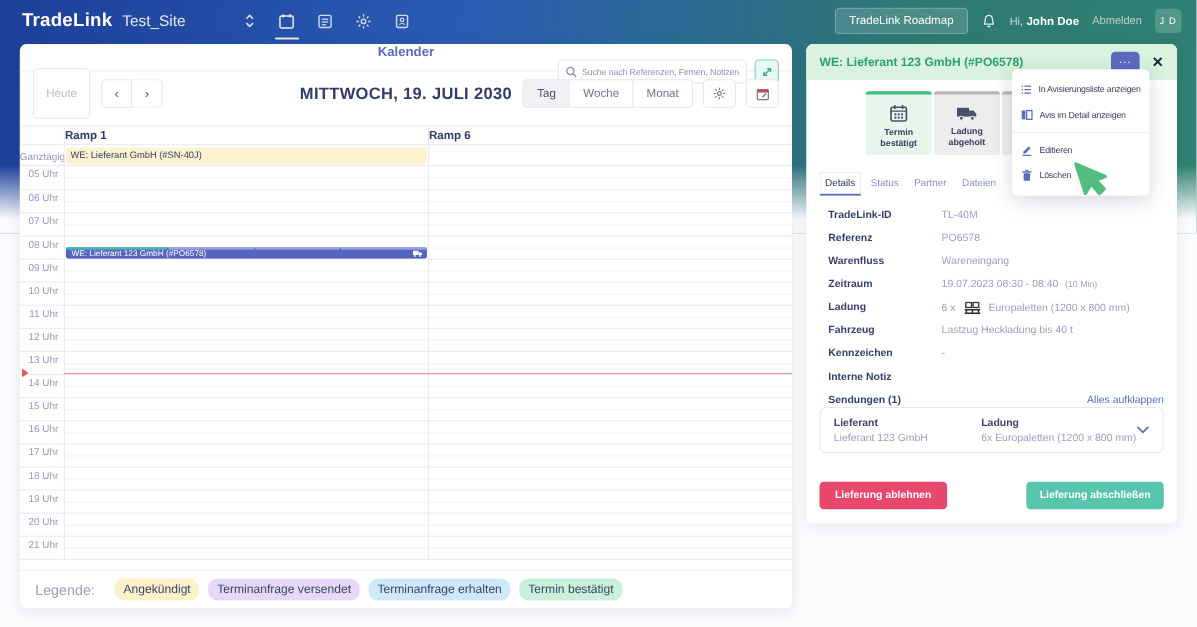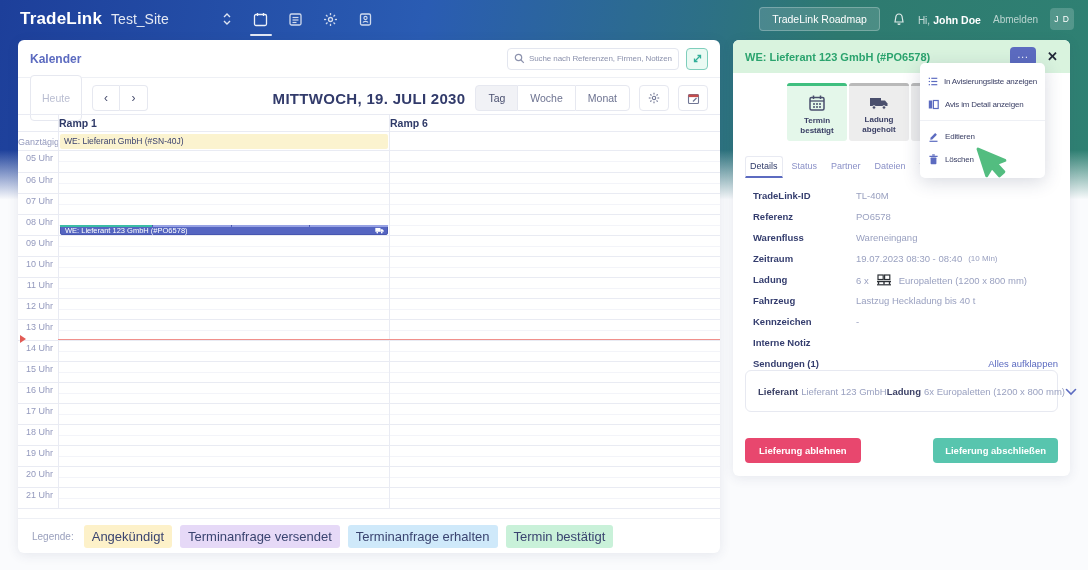--- a/index.html
+++ b/index.html
@@ -32,21 +32,21 @@
   .nav-right{margin-left:auto;display:flex;align-items:center;gap:12px;}
   .roadmap-btn{background:rgba(255,255,255,.14);border:1px solid rgba(255,255,255,.25);border-radius:4px;color:#fff;font-size:10.5px;padding:5px 12px;cursor:pointer;font-family:inherit;}
   .bell{display:flex;align-items:center;cursor:pointer;}
   .greet{font-size:10px;color:rgba(255,255,255,.72);}
   .uname{font-size:10.5px;font-weight:700;color:#fff;margin-left:3px;}
   .logout{font-size:10px;color:rgba(255,255,255,.66);cursor:pointer;}
   .avatar{width:24px;height:22px;border-radius:4px;background:rgba(255,255,255,.18);display:flex;align-items:center;justify-content:center;font-size:8.5px;letter-spacing:1px;color:#fff;cursor:pointer;}
 
   
   .cal-panel{position:absolute;left:18px;top:40px;width:702px;height:513px;background:#fff;border-radius:6px;box-shadow:var(--panel-shadow);z-index:2;}
-  .cal-header{height:38px;display:flex;align-items:center;padding:0 12px;border-bottom:1px solid #eef0f5;}
+  .cal-header{height:25px;display:flex;align-items:center;padding:0 12px;border-bottom:1px solid #eef0f5;flex-direction:column;}
   .cal-title{font-size:12px;font-weight:700;color:var(--indigo);}
   .cal-search{margin-left:auto;display:flex;align-items:center;gap:7px;}
   .search-box{display:flex;align-items:center;width:172px;height:22px;border:1px solid #e3e6ef;border-radius:4px;padding:0 6px;background:#fff;}
   .search-box input{border:none;outline:none;flex:1;font-size:8px;letter-spacing:-.1px;color:#6b7190;font-family:inherit;background:transparent;}
   .search-box input::placeholder{color:#8c92ad;}
   .expand-btn{width:22px;height:22px;border-radius:4px;border:1px solid #7fcebc;background:#eafaf3;display:flex;align-items:center;justify-content:center;cursor:pointer;}
 
   .cal-toolbar{height:40px;display:flex;align-items:center;padding:0 12px;position:relative;}
   .btn{border:1px solid #e6e8f0;background:#fff;border-radius:4px;font-size:10.5px;color:#6d7391;font-family:inherit;cursor:pointer;}
   .today-btn{padding:16px 11px;color:#b9bdd1;}
@@ -81,22 +81,22 @@
   .vline.mid{left:371px;}
   .cal-event{position:absolute;left:42px;width:328px;top:74px;height:10px;background:#5565c1;border:1px solid #4756b0;border-radius:2px;color:#fff;font-size:7.5px;line-height:8px;padding:1px 3px 0 4px;display:flex;align-items:center;cursor:pointer;z-index:2;}
   .cal-event .ev-title{flex:1;overflow:hidden;white-space:nowrap;}
   .ev-strip{position:absolute;top:-1px;left:-1px;right:-1px;height:2px;display:flex;gap:1px;}
   .ev-strip i{display:block;height:2px;background:#97a2e4;flex:1;}
   .ev-strip i.done{background:#3cbca6;flex:0 0 28%;}
   .now-line{position:absolute;left:40px;right:0;top:188px;border-top:1px solid #f0908c;z-index:1;}
   .now-marker{position:absolute;left:2px;top:184px;width:0;height:0;border-top:4px solid transparent;border-bottom:4px solid transparent;border-left:6px solid #e25c55;}
 
   .legend{position:absolute;left:0;right:0;top:478px;height:35px;border-top:1px solid #eef0f5;display:flex;align-items:center;padding:0 14px;gap:8px;}
-  .legend-label{font-size:10px;color:#9aa0bd;margin-right:2px;}
-  .pill{font-size:13px;color:#3a4470;padding:4px 8px;border-radius:3px;white-space:nowrap;}
+  .legend-label{font-size:13px;color:#9aa0bd;margin-right:10px;}
+  .pill{font-size:11px;color:#3a4470;padding:4px 8px;border-radius:9px;white-space:nowrap;}
   .pill.p1{background:#fdf1c9;}
   .pill.p2{background:#e6d9f7;}
   .pill.p3{background:#cfe9fa;}
   .pill.p4{background:#c9f1d9;}
 
   
   .detail-panel{position:absolute;left:733px;top:40px;width:337px;height:436px;background:#fff;border-radius:6px;box-shadow:var(--panel-shadow);z-index:3;}
   .dp-header{height:33px;background:#d9f3de;border-radius:6px 6px 0 0;display:flex;align-items:center;padding:0 12px;}
   .dp-title{font-size:11px;font-weight:700;color:#2ba36e;}
   .more-btn{margin-left:auto;width:26px;height:19px;background:var(--indigo);border:none;border-radius:4px;color:#fff;font-size:10px;line-height:10px;letter-spacing:1px;cursor:pointer;display:flex;align-items:center;justify-content:center;padding-bottom:4px;font-family:inherit;}
@@ -115,21 +115,21 @@
 
   .fields{position:absolute;top:150px;left:20px;right:12px;}
   .frow{display:flex;height:21px;align-items:flex-start;}
   .flabel{width:103px;font-size:9.5px;font-weight:700;color:#343d6e;}
   .fvalue{flex:1;font-size:9.5px;color:#9aa1c0;display:flex;align-items:center;gap:4px;}
   .fdur{font-size:8px;color:#9aa1c0;margin-left:2px;}
   .sendungen-row{display:flex;height:21px;align-items:flex-start;}
   .sendungen-row .exp-link{margin-left:auto;font-size:9.5px;color:var(--indigo);cursor:pointer;}
 
   .ship-card{position:absolute;top:330px;left:12px;right:12px;height:42px;border:1px solid #e7e9f1;border-radius:6px;display:flex;align-items:center;padding:0 12px;cursor:pointer;}
-  .ship-col{display:flex;flex-direction:row;gap:3px;}
+  .ship-col{display:flex;flex-direction:column;gap:3px;}
   .ship-col.c1{width:134px;}
   .ship-col .sl{font-size:9.5px;font-weight:700;color:#3c4166;}
   .ship-col .sv{font-size:9.5px;color:#9aa1c0;white-space:nowrap;}
   .ship-chev{margin-left:auto;}
 
   .dp-footer{position:absolute;left:12px;right:12px;top:398px;display:flex;}
   .reject-btn{background:#e8476e;color:#fff;border:none;border-radius:4px;font-size:9.5px;font-weight:700;padding:7px 14px;cursor:pointer;font-family:inherit;}
   .complete-btn{margin-left:auto;background:#58c5ae;color:#fff;border:none;border-radius:4px;font-size:9.5px;font-weight:700;padding:7px 12px;cursor:pointer;font-family:inherit;}
 
   

